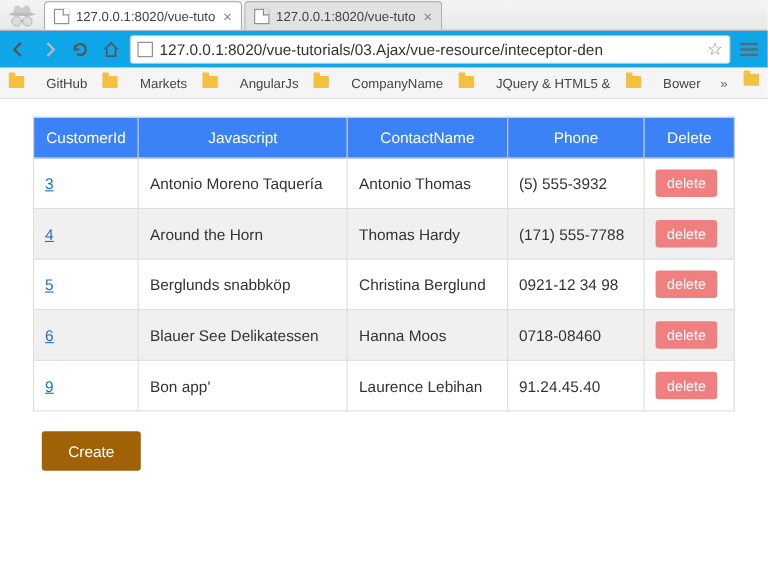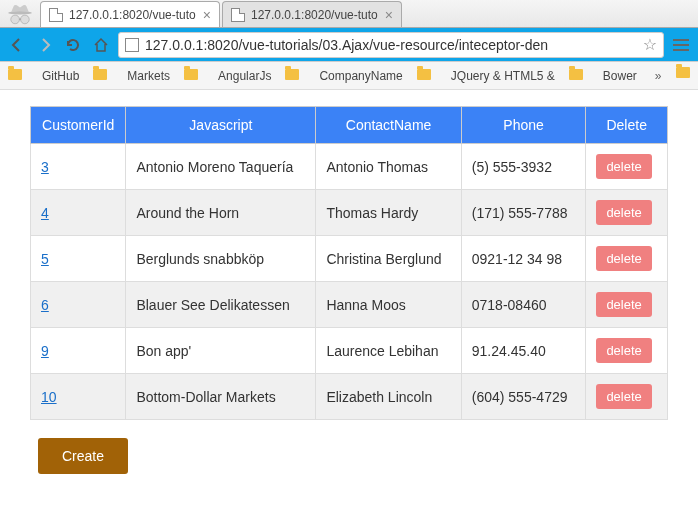--- a/index.html
+++ b/index.html
@@ -175,24 +175,17 @@
             <td>0718-08460</td>
             <td><button class="del-btn">delete</button></td>
           </tr>
           <tr>
             <td><a href="#">9</a></td>
             <td>Bon app'</td>
             <td>Laurence Lebihan</td>
             <td>91.24.45.40</td>
             <td><button class="del-btn">delete</button></td>
           </tr>
-          <tr>
-            <td><a href="#">10</a></td>
-            <td>Bottom-Dollar Markets</td>
-            <td>Elizabeth Lincoln</td>
-            <td>(604) 555-4729</td>
-            <td><button class="del-btn">delete</button></td>
-          </tr>
         </tbody>
     </table>
     <button class="create-btn">Create</button>
   </div>
 </div>
 
 </body></html>

